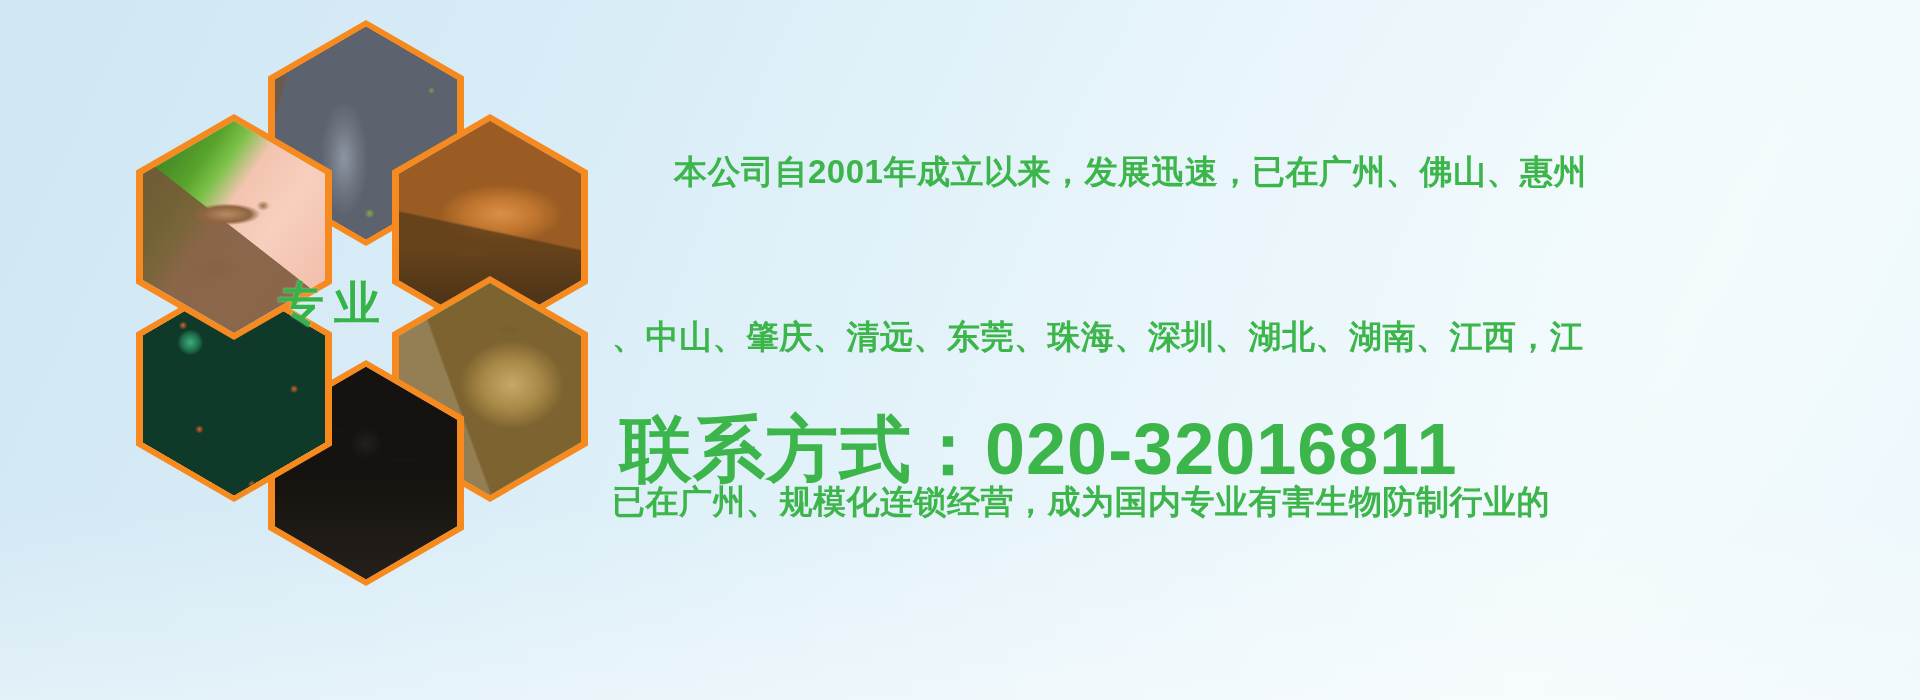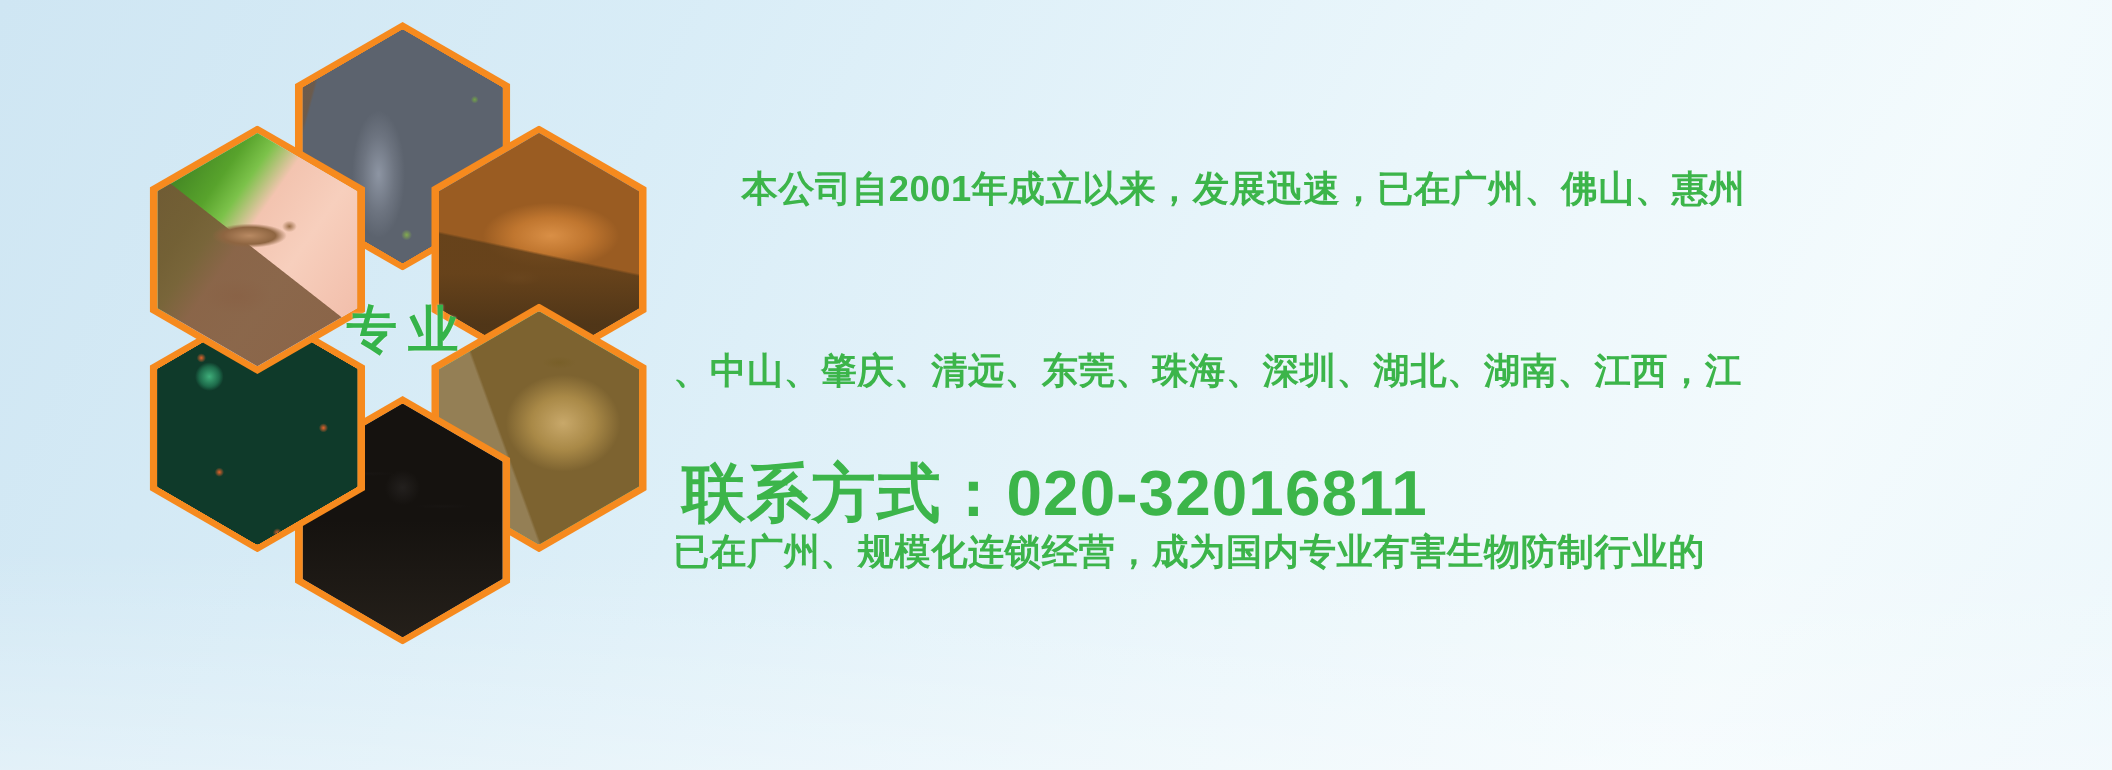--- a/index.html
+++ b/index.html
@@ -61,23 +61,22 @@
   .hex.h-roach  { left: 296px; top: 106px; }
   .hex.h-bug    { left: 296px; top: 268px; }
   .hex.h-ant    { left: 172px; top: 352px; }
   .hex.h-flies  { left: 40px;  top: 268px; }
   .hex.h-mosq   { left: 40px;  top: 106px; }
   .center-label {
     position: absolute;
     left: 172px; top: 182px;
     width: 196px; height: 226px;
     display: flex; flex-direction: column;
-    align-items: center; justify-content: center;
+    align-items: flex-start; justify-content: center;
     gap: 14px;
-    font-family: Liberation Mono, monospace;
   }
   .center-label span {
     color: #35b44a;
     font-size: 46px;
     font-weight: bold;
     letter-spacing: 10px;
     text-indent: 10px;
     line-height: 1;
     text-shadow: 0 0 2px rgba(255,255,255,.6);
   }
@@ -198,21 +197,21 @@
 
   .contact {
     position: absolute;
     left: 620px;
     top: 408px;
     width: 1270px;
   }
   .contact .line {
     color: #3cb54a;
     font-weight: bold;
-    font-size: 58px;
+    font-size: 72px;
     line-height: 82px;
     letter-spacing: 1px;
     white-space: nowrap;
   }
   .contact .line.l2 { text-indent: 286px; }
 </style>
 </head>
 <body>
 
 <div class="banner">

